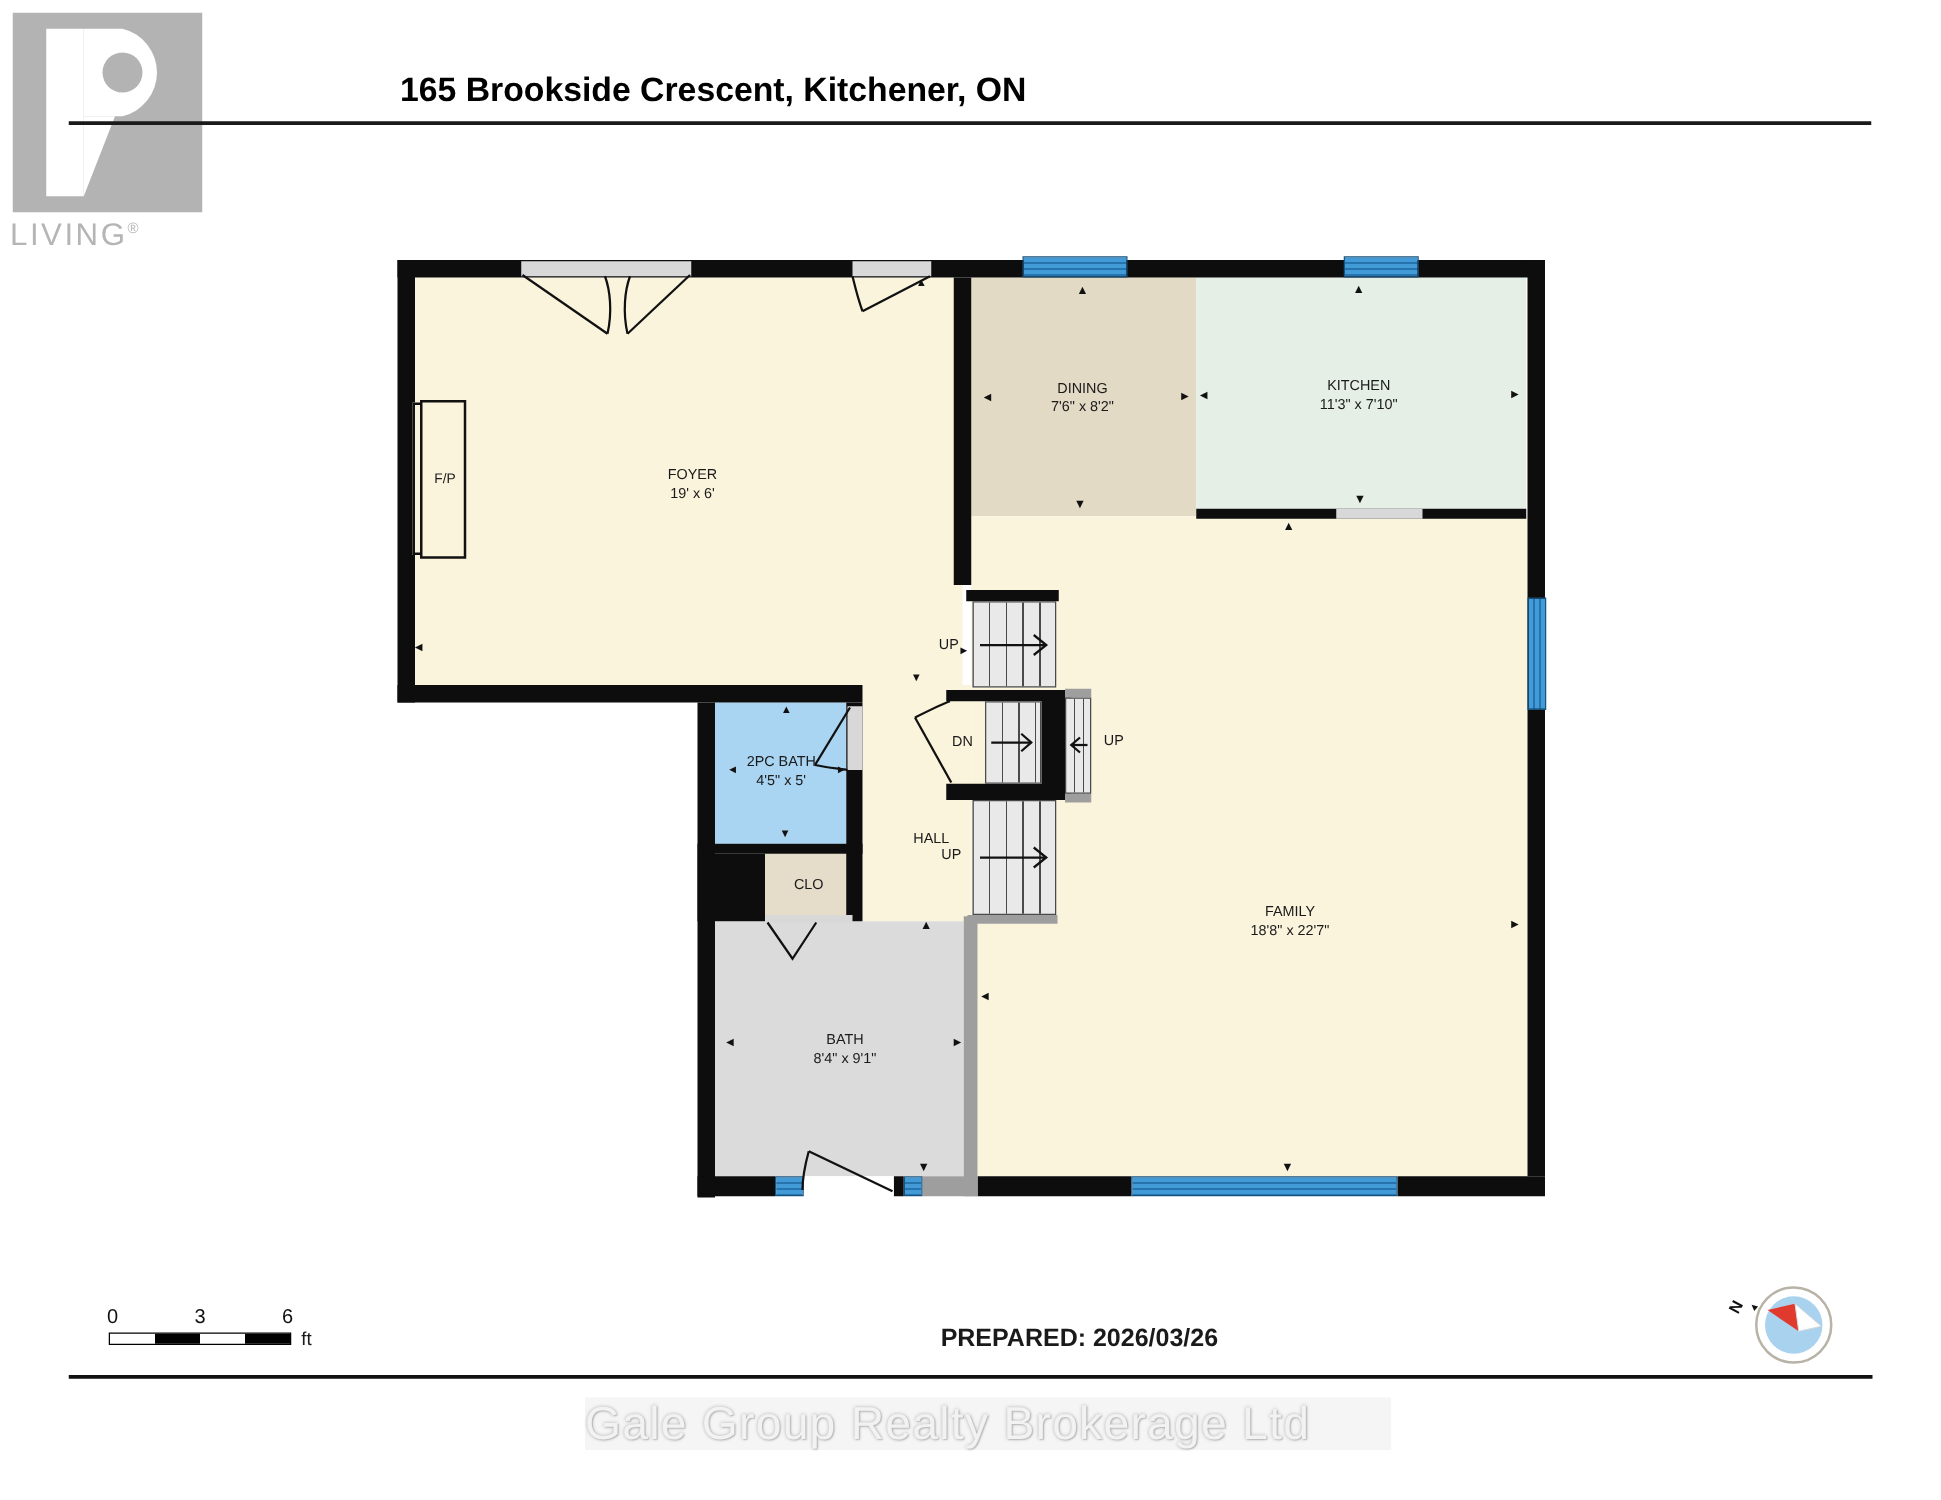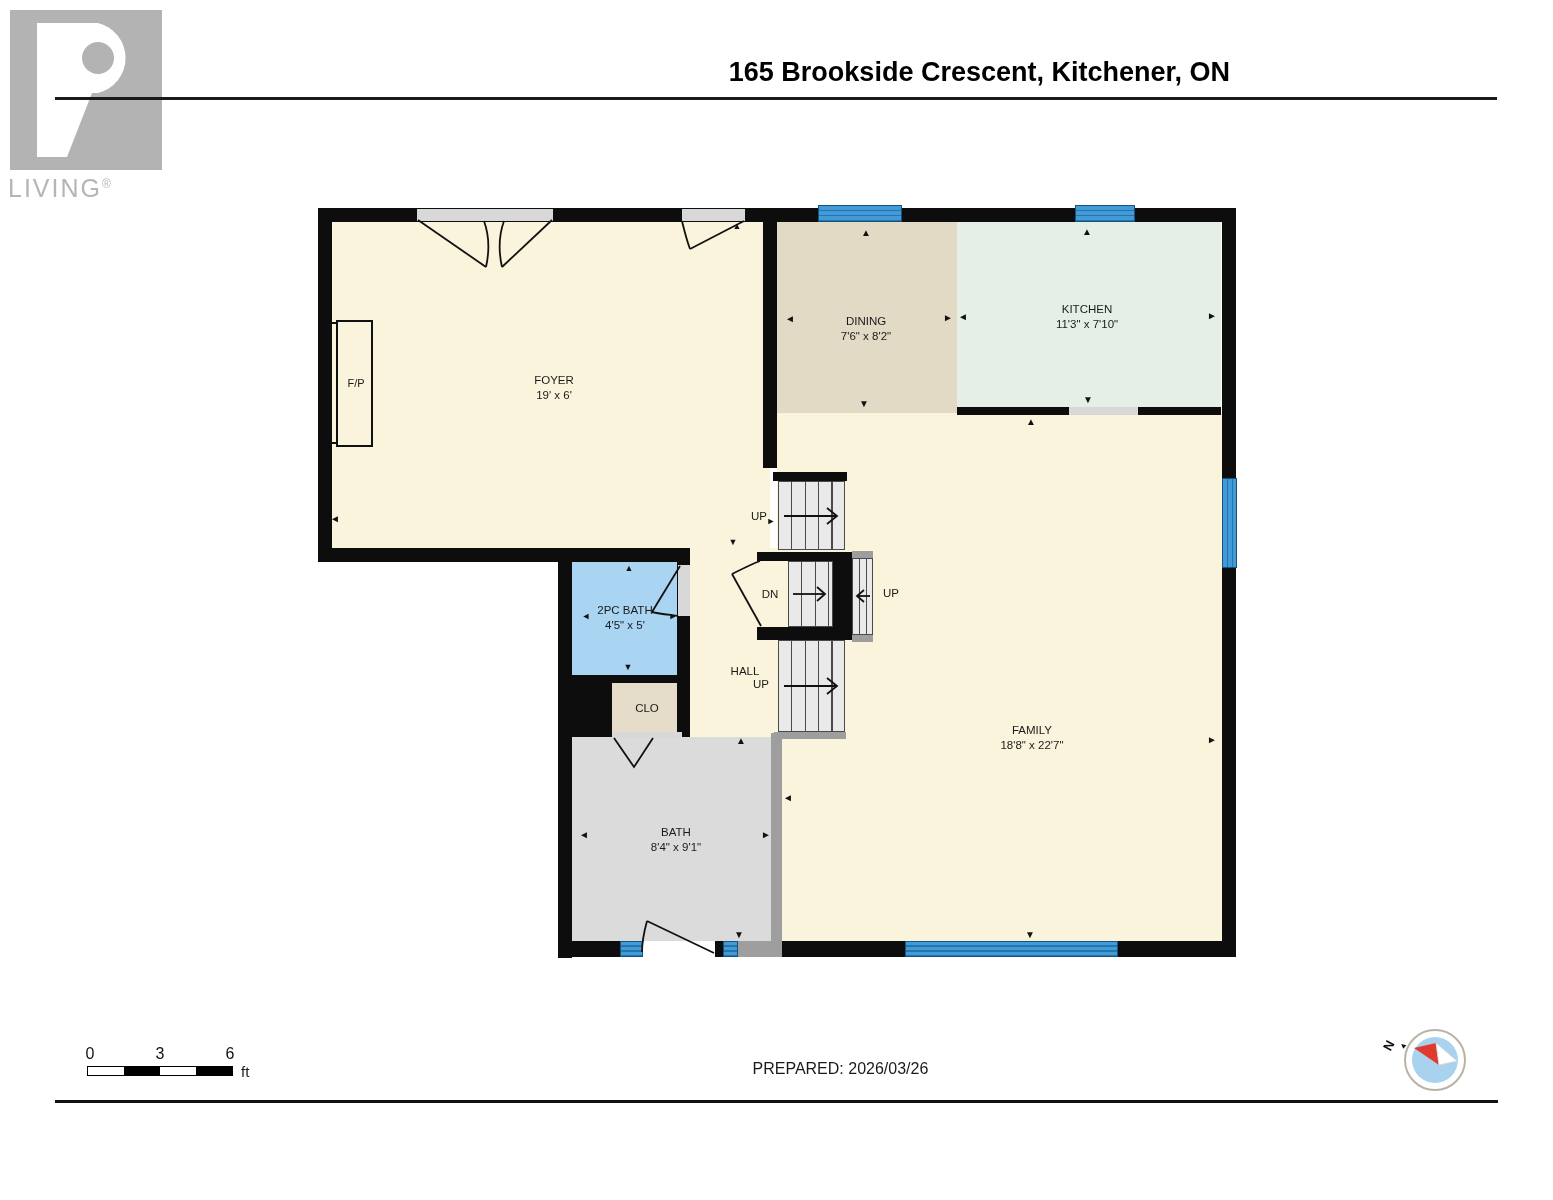--- a/index.html
+++ b/index.html
@@ -6,21 +6,21 @@
   .page{position:relative;width:1553px;height:1200px;background:#fff;overflow:hidden;
         font-family:"Liberation Sans","DejaVu Sans",sans-serif;color:#1a1a1a;}
 
   
   .logo-box{position:absolute;left:10px;top:10px;width:152px;height:160px;}
   .logo-text{position:absolute;left:8px;top:174px;font-size:25px;letter-spacing:2px;
              color:#b5b5b5;font-weight:400;}
   .logo-text sup{font-size:12px;}
 
   
-  .page-title{position:absolute;left:320px;top:57px;width:910px;text-align:right;
+  .page-title{position:absolute;left:320px;top:57px;width:910px;text-align:left;
               font-size:27px;font-weight:bold;color:#000;}
   .title-rule{position:absolute;left:55px;top:97px;width:1442px;height:3px;background:#1a1a1a;}
   .floor-info{position:absolute;left:308px;top:110px;width:900px;display:flex;
               justify-content:center;align-items:flex-start;gap:14px;font-size:16px;}
   .floor-name{font-weight:bold;}
   .areas div{line-height:25px;}
 
   
   .plan{position:absolute;left:318px;top:205px;width:919px;height:757px;}
   .f{position:absolute;}
@@ -50,21 +50,21 @@
 
   
   .scalebar{position:absolute;left:87px;top:1045px;width:200px;}
   .scalebar .ticks{position:relative;height:18px;font-size:16px;color:#111;}
   .scalebar .ticks span{position:absolute;transform:translateX(-50%);}
   .scalebar .bar{position:relative;margin-top:3px;width:146px;height:10px;border:1px solid #000;
                  box-sizing:border-box;display:flex;}
   .scalebar .seg{flex:1;}
   .scalebar .seg.b{background:#000;}
   .scalebar .unit{position:absolute;left:154px;top:18px;font-size:15px;}
-  .prepared{position:absolute;left:50%;top:1060px;transform:translateX(-24px);font-size:16px;font-weight:normal;}
+  .prepared{position:absolute;left:50%;top:1060px;transform:translateX(-24px);font-size:20px;font-weight:bold;}
   .compass{position:absolute;left:1403px;top:1028px;width:64px;height:64px;}
   .compass-n{position:absolute;left:1384px;top:1038px;font-size:13px;font-weight:bold;
              transform:rotate(-62deg);color:#111;}
   .compass-n-arrow{position:absolute;left:1399px;top:1041px;font-size:8px;color:#111;
                    transform:rotate(-140deg);}
   .footer-rule{position:absolute;left:55px;top:1100px;width:1443px;height:3px;background:#111;}
   .disclaimer{position:absolute;left:65px;top:1110px;font-size:15px;color:#111;}
   .watermark{position:absolute;left:468px;top:1118px;width:645px;font-size:37px;color:#f2f2f2;
              background:rgba(190,190,190,0.15);text-shadow:0 0 3px #b0b0b0,1px 1px 1px #c4c4c4;
              white-space:nowrap;letter-spacing:1px;}
@@ -175,21 +175,21 @@
       <line x1="552" y1="391" x2="539" y2="391"></line>
         <polyline points="546,385 539,391 546,397"></polyline>
       <line x1="466" y1="481" x2="519" y2="481"></line>
         <polyline points="509,473 519,481 509,489"></polyline>
     </svg>
 
     <div class="rlabel" style="left:236px;top:183px;">
       <div>FOYER</div>
       <div>19' x 6'</div>
     </div>
-    <div class="rlabel" style="left:548px;top:124px;">
+    <div class="rlabel" style="left:548px;top:114px;">
       <div>DINING</div>
       <div>7'6" x 8'2"</div>
     </div>
     <div class="rlabel" style="left:769px;top:112px;">
       <div>KITCHEN</div>
       <div>11'3" x 7'10"</div>
     </div>
     <div class="rlabel" style="left:307px;top:413px;">
       <div>2PC BATH</div>
       <div>4'5" x 5'</div>
@@ -258,14 +258,15 @@
       <circle cx="32" cy="32" r="30" fill="#ffffff" stroke="#b9b2a6" stroke-width="2"></circle>
       <circle cx="32" cy="32" r="23" fill="#a9d2ef"></circle>
       <polygon points="11,20 33,15 36,37" fill="#e03a2f"></polygon>
       <polygon points="36,37 33,15 54,33" fill="#ffffff" stroke="#d8d8d8" stroke-width="0.8"></polygon>
     </svg>
   </div>
   <div class="compass-n">N</div>
   <span class="compass-n-arrow">►</span>
 
   <div class="footer-rule"></div>
+  <div class="watermark">Gale Group Realty Brokerage Ltd</div>
 
 </div>
 
 </body></html>

